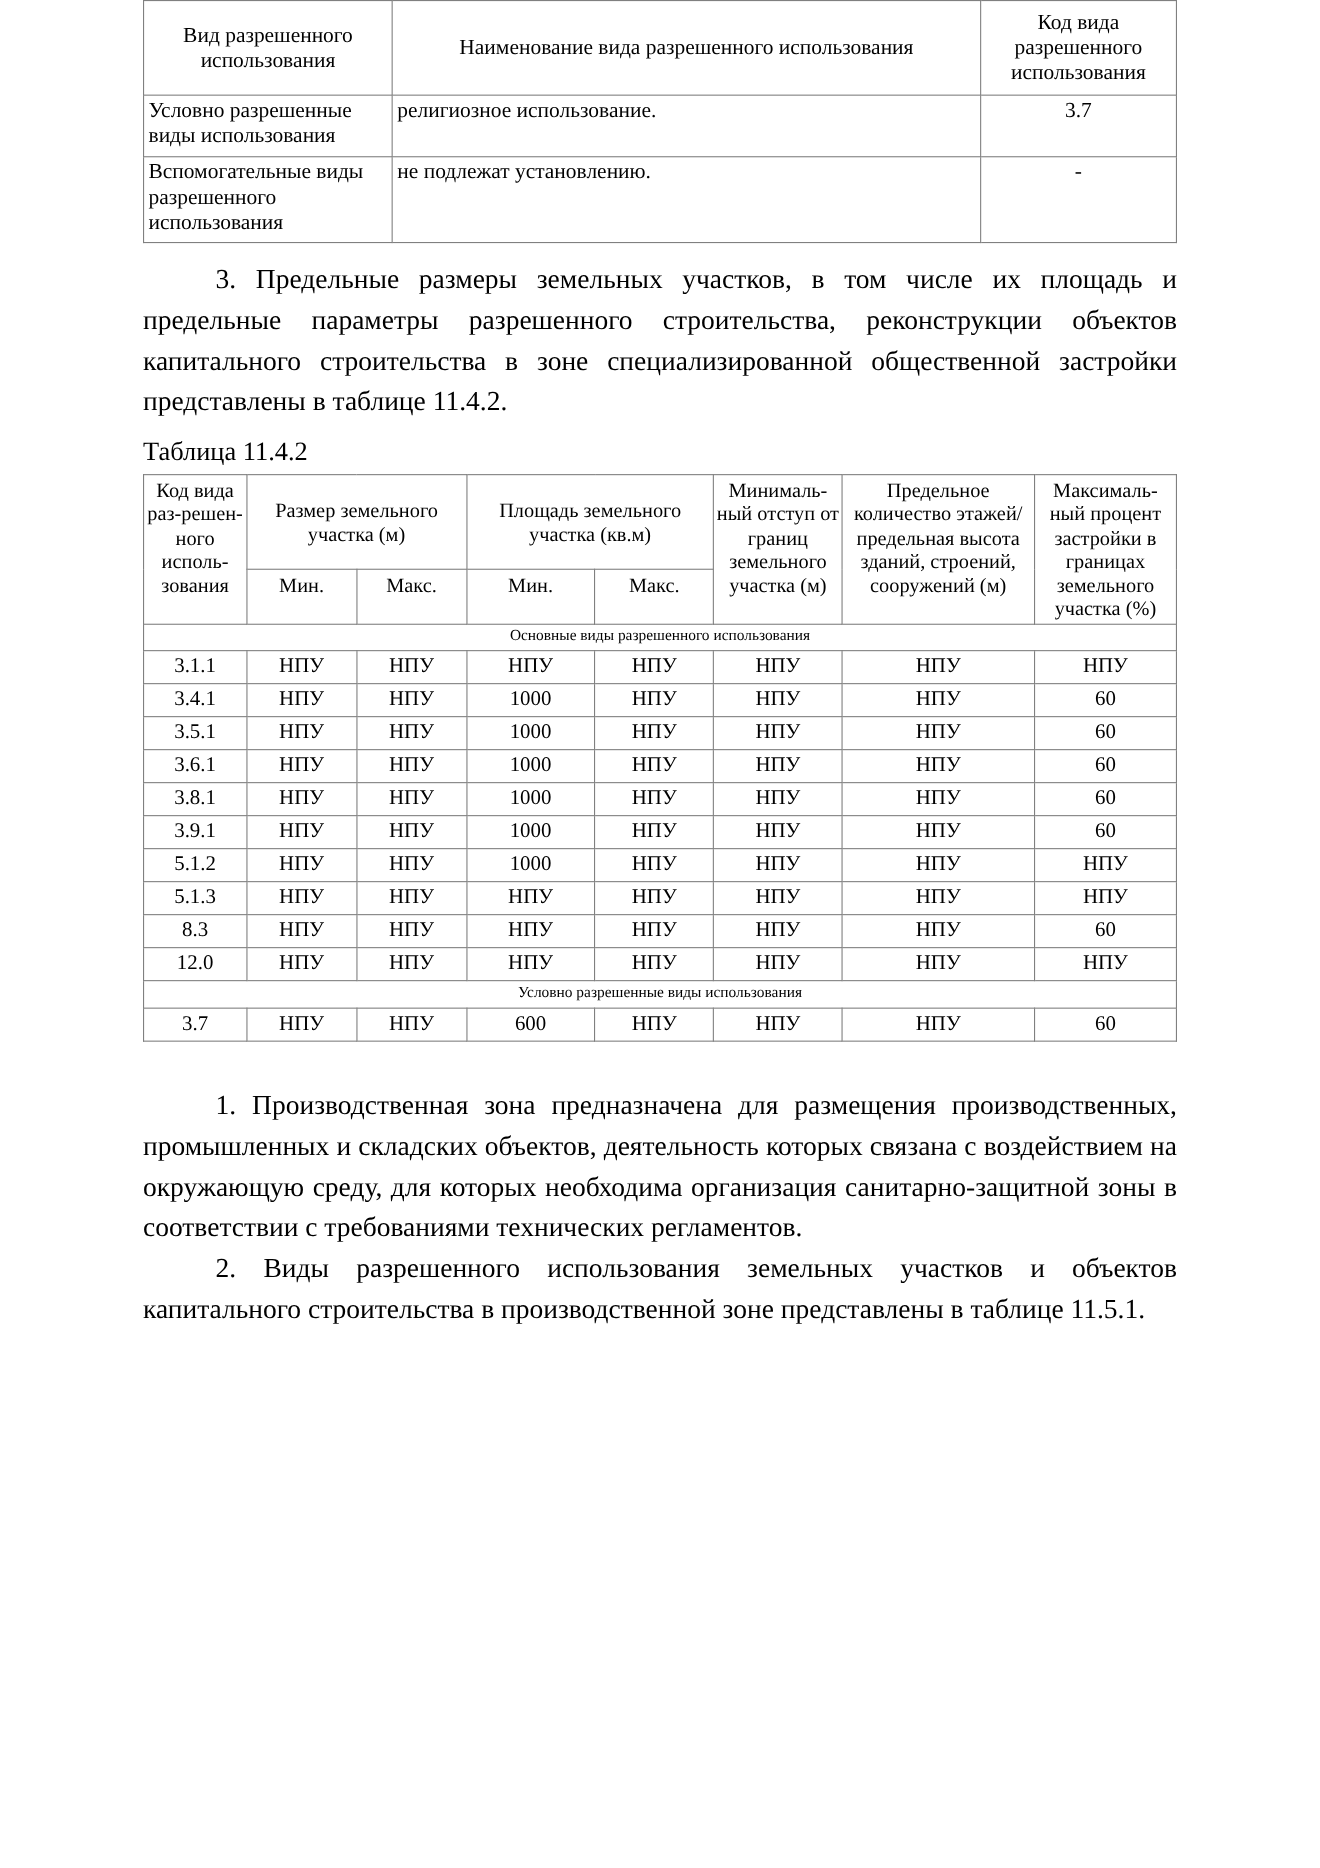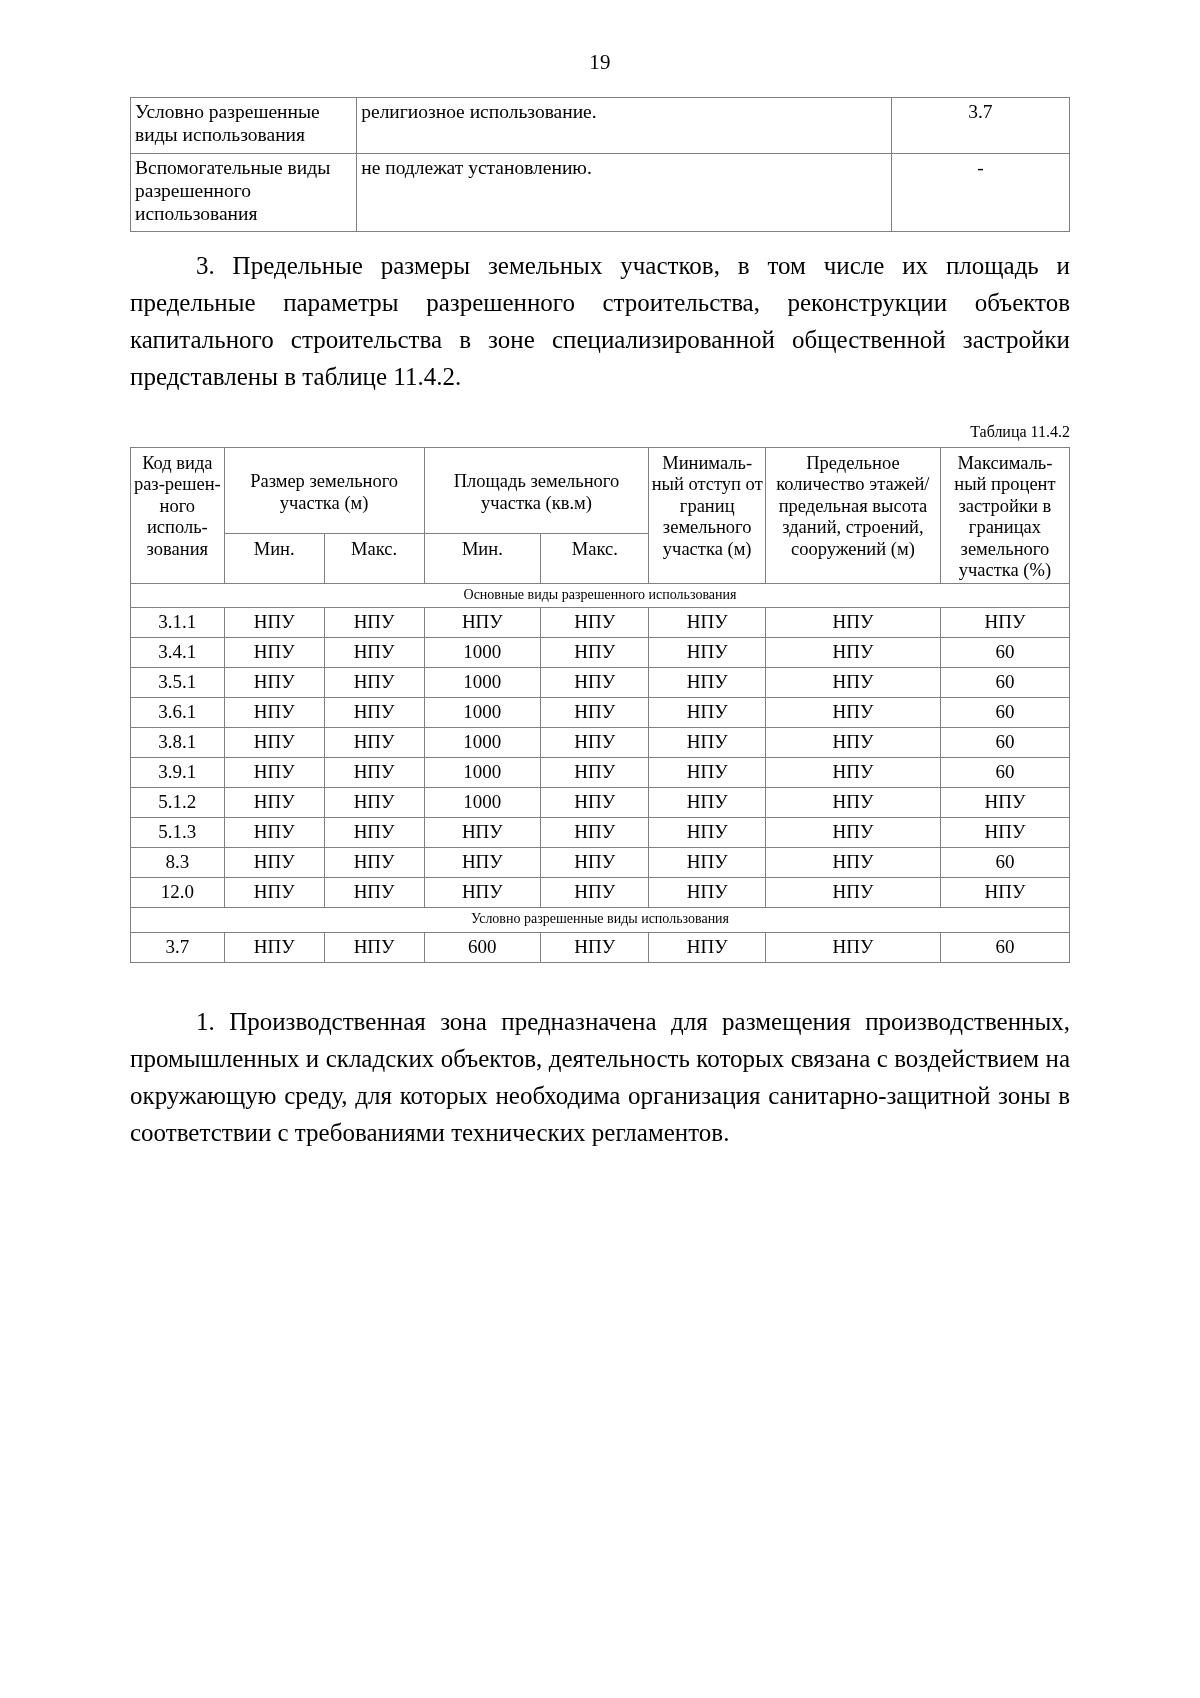--- a/index.html
+++ b/index.html
@@ -89,23 +89,23 @@
     padding: 3px 0 4px 0;
     font-size: 14px;
   }
   .t2 td.data {
     padding: 3px 0 4px 0;
     font-size: 19px;
     vertical-align: middle;
   }
 
   .tbl-caption {
-    text-align: right;
-    font-size: 16px;
-    margin: 28px 0 6px 0;
+    text-align: left;
+    font-size: 24px;
+    margin: 14px 0 6px 0;
   }
 
   
   p.body {
     font-size: 25px;
     line-height: 1.48;
     text-align: justify;
     text-justify: inter-word;
     margin: 0;
     text-indent: 66px;
@@ -121,31 +121,35 @@
     text-indent: 66px;
     line-height: 1.4;
   }
   .spacer-lg { height: 40px; }
 </style>
 </head>
 <body>
 
 <div class="page">
 
-  <div class="page-number">19</div>
 
   <div class="content">
 
     <table class="t1">
       <colgroup>
         <col style="width:226px">
         <col style="width:534px">
         <col style="width:178px">
       </colgroup>
       <tbody>
+        <tr>
+          <td class="hdr">Вид разрешенного использования</td>
+          <td class="hdr">Наименование вида разрешенного использования</td>
+          <td class="hdr">Код вида разрешенного использования</td>
+        </tr>
         <tr class="r-left">
           <td class="lcell">Условно разрешенные виды использования</td>
           <td class="lcell">религиозное использование.</td>
           <td class="ccell">3.7</td>
         </tr>
         <tr class="r-aux">
           <td class="lcell">Вспомогательные виды разрешенного использования</td>
           <td class="lcell">не подлежат установлению.</td>
           <td class="ccell">-</td>
         </tr>
@@ -304,15 +308,16 @@
           <td class="data">НПУ</td>
           <td class="data">60</td>
         </tr>
       </tbody>
     </table>
 
 
     <div class="spacer-lg"></div>
 
     <p class="body">1.  Производственная зона предназначена для размещения производственных, промышленных и складских объектов, деятельность которых связана с воздействием на окружающую среду, для которых необходима организация санитарно-защитной зоны в соответствии с требованиями технических регламентов.</p>
+    <p class="body">2. Виды разрешенного использования земельных участков и объектов капитального строительства в производственной зоне представлены в таблице 11.5.1.</p>
 
   </div>
 </div>
 
 </body></html>

